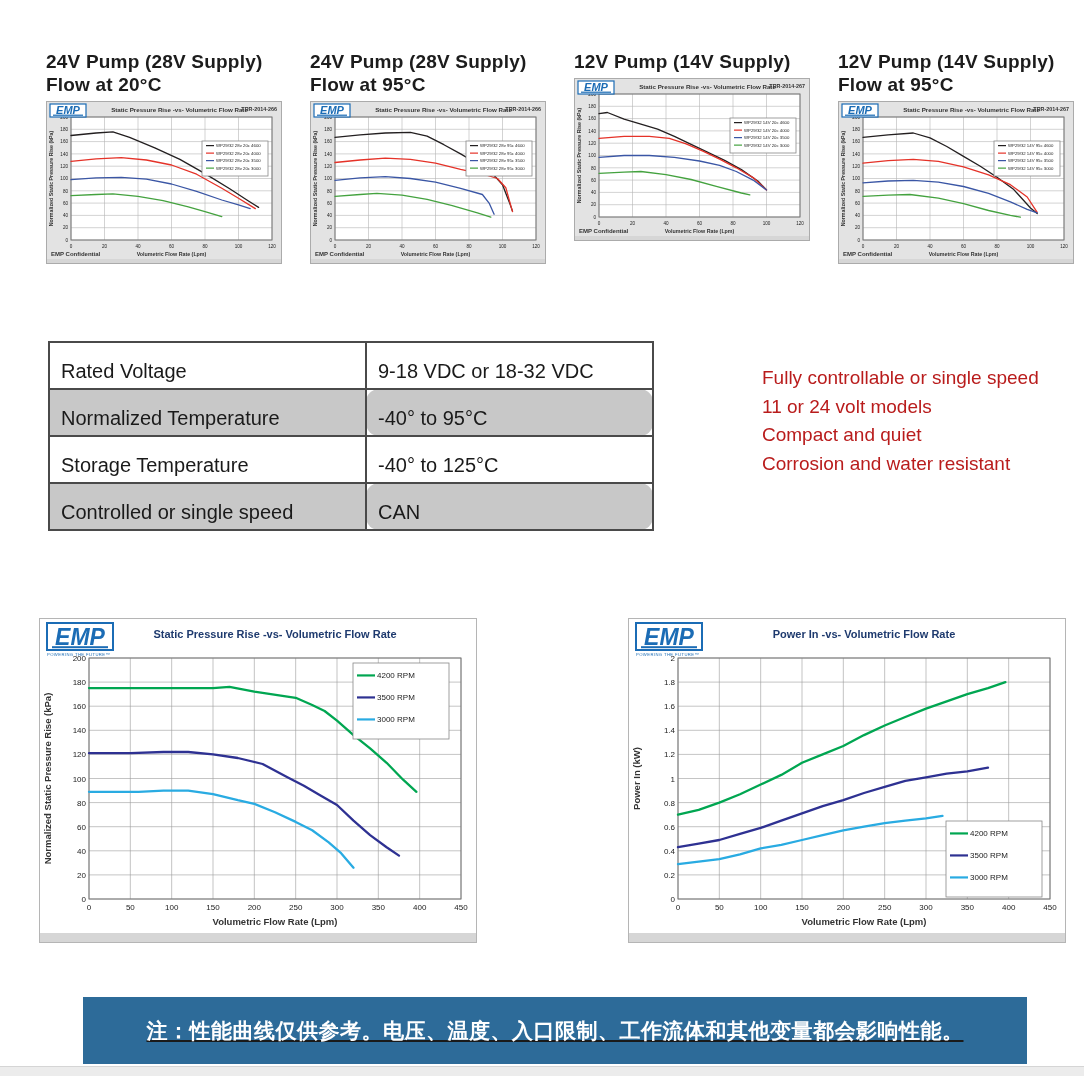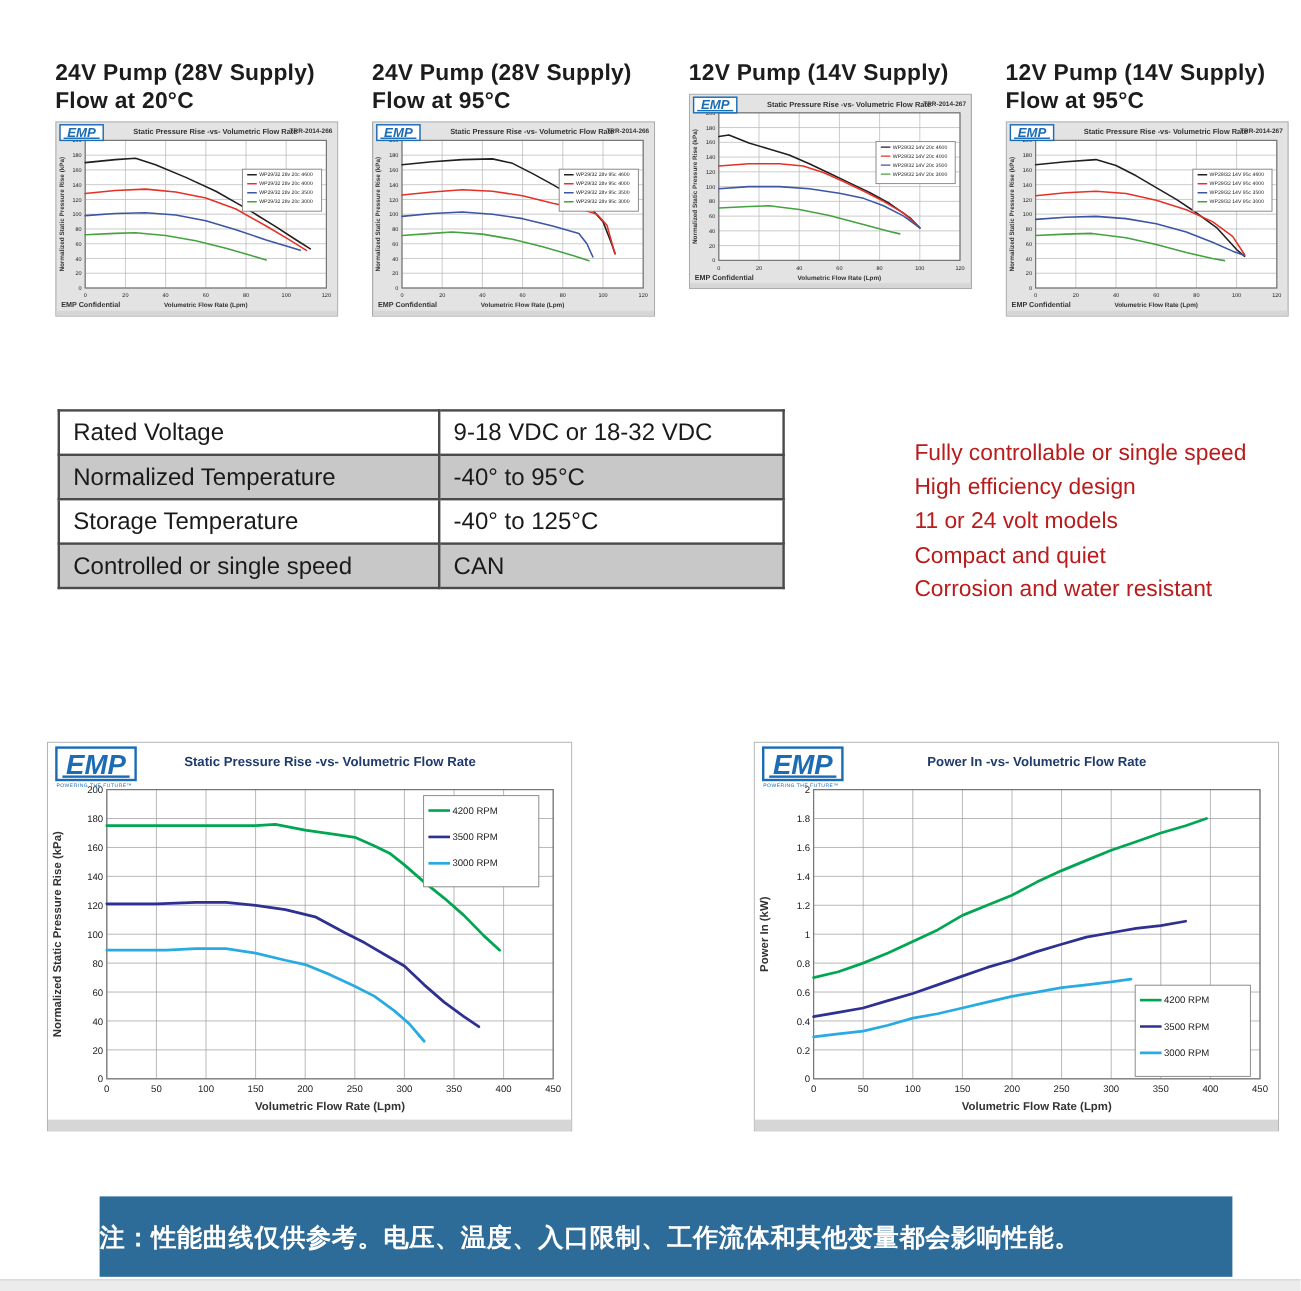--- a/index.html
+++ b/index.html
@@ -3,31 +3,31 @@
 <meta charset="utf-8">
 <style>
   html,body{margin:0;padding:0;background:#fff;}
   .page{position:relative;width:1084px;height:1076px;background:#fff;overflow:hidden;
         font-family:"Liberation Sans",sans-serif;color:#1a1a1a;}
   .pump-col{position:absolute;top:18px;width:240px;}
   .pump-heading{font-size:19px;font-weight:bold;line-height:23px;color:#1c1c1c;letter-spacing:.2px;margin-top:32px;}
   .small-chart{margin-top:5px;width:236px;height:163px;}
   .spec-table{position:absolute;left:48px;top:341px;border-collapse:collapse;
               font-size:20px;color:#1a1a1a;}
-  .spec-table td{border:2px solid #4a4a4a;height:33px;padding:2px 0 0 11px;}
+  .spec-table td{border:2px solid #4a4a4a;height:33px;padding:12px 0 0 11px;}
   .spec-table td.lbl{width:304px;}
-  .spec-table td.val{width:274px;}
+  .spec-table td.val{width:274px;border-radius:13px;}
   .spec-table tr.gray td{background:#c8c8c8;}
   .features{position:absolute;left:762px;top:364px;width:320px;font-size:19px;
             line-height:28.5px;color:#b91c1c;}
   .big-chart{position:absolute;top:618px;width:438px;height:325px;}
   #bigchart-pressure{left:39px;}
   #bigchart-power{left:628px;}
   .note-banner{position:absolute;left:83px;top:997px;width:944px;height:67px;
-               display:flex;align-items:center;}
+               display:flex;align-items:center;justify-content:center;text-decoration:underline;}
   .note-banner span{color:#fff;font-weight:bold;font-size:21px;letter-spacing:.5px;}
   .footer-strip{position:absolute;left:0;top:1066px;width:1084px;height:10px;
                 background:#ececec;border-top:1px solid #d5d5d5;}
   svg text{font-family:"Liberation Sans",sans-serif;}
 </style>
 </head>
 <body>
 
 <div class="page">
 
@@ -330,21 +330,20 @@
     </tr>
     <tr class="gray">
       <td class="lbl">Controlled or single speed</td>
       <td class="val">CAN</td>
     </tr>
   </tbody>
     </table>
 
   <div class="features">
     <div>Fully controllable or single speed</div>
-    <div>High efficiency design</div>
     <div>11 or 24 volt models</div>
     <div>Compact and quiet</div>
     <div>Corrosion and water resistant</div>
   </div>
 
   <div class="big-chart" id="bigchart-pressure"><svg viewBox="0 0 438 325" width="438" height="325">
         <rect x="0.5" y="0.5" width="437" height="324" fill="#ffffff" stroke="#b5b5b5" stroke-width="1"></rect>
         <rect x="1" y="315" width="436" height="9" fill="#d6d6d6"></rect>
         <rect x="50" y="40" width="372" height="241" fill="#fff"></rect>
         <line x1="50" y1="40" x2="50" y2="281" stroke="#9c9c9c" stroke-width="0.6"></line>

